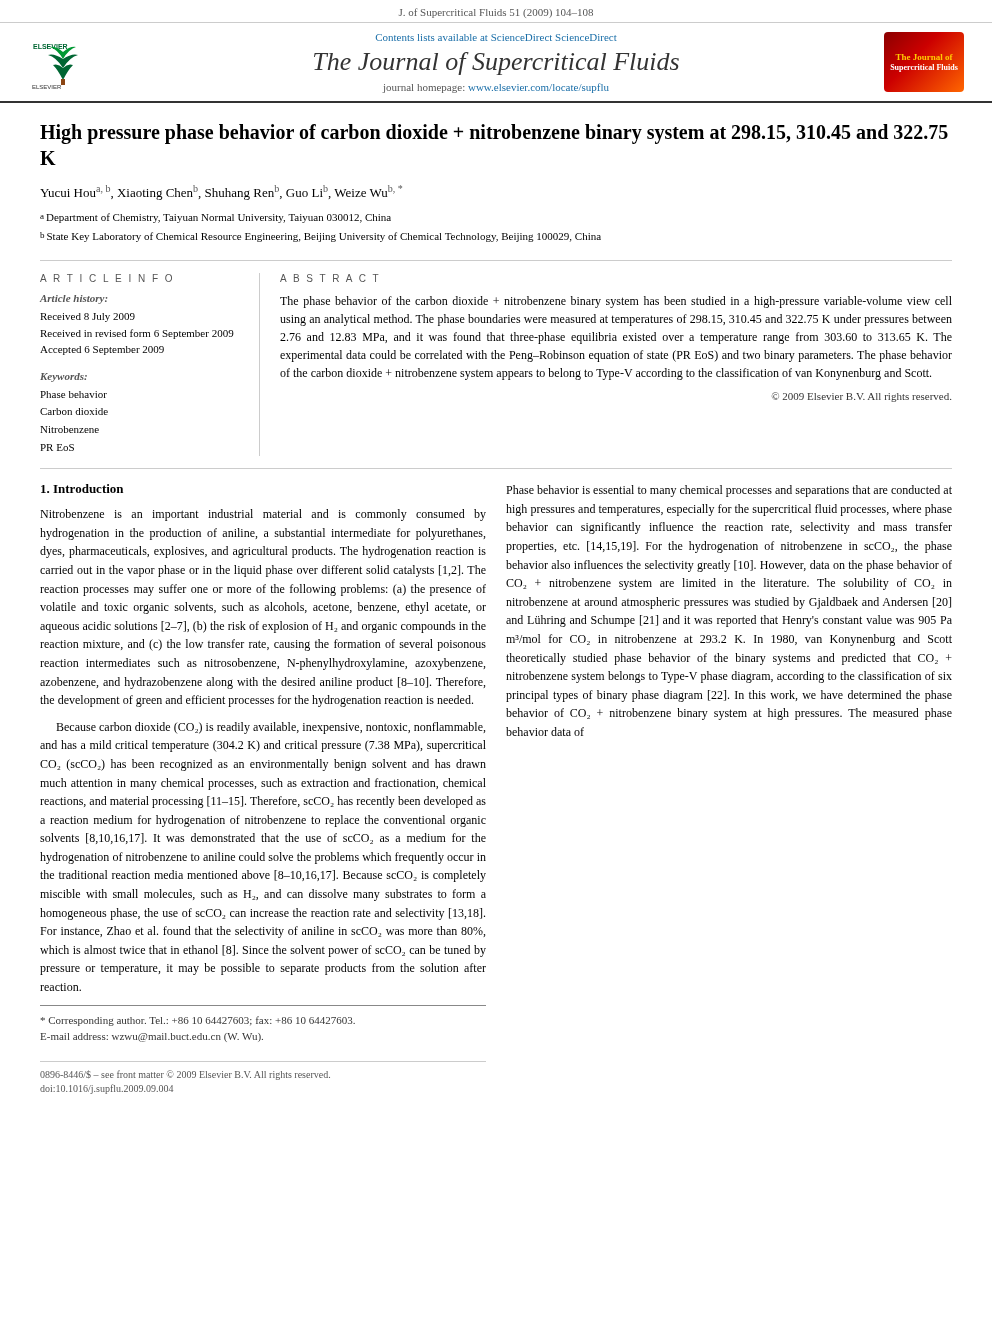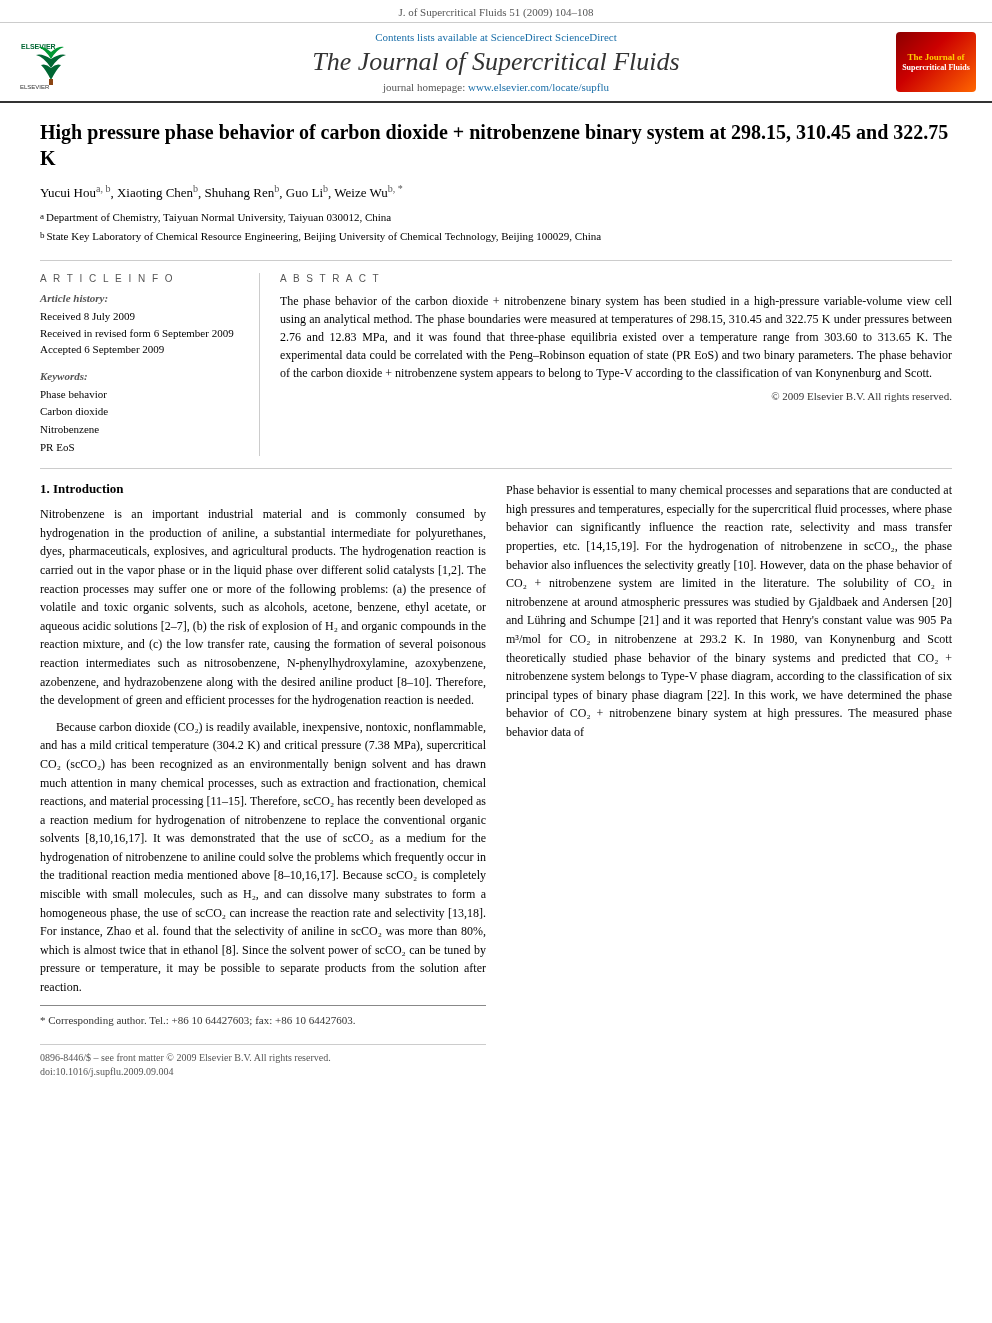--- a/index.html
+++ b/index.html
@@ -24,21 +24,21 @@
       color: #555;
       padding: 6px 0 4px;
       border-bottom: 1px solid #ccc;
     }
 
     
     .journal-banner {
       display: flex;
       align-items: center;
       justify-content: space-between;
-      padding: 8px 16px;
+      padding: 8px 28px;
       border-bottom: 2px solid #333;
     }
 
     .banner-left {
       display: flex;
       align-items: center;
     }
 
     .elsevier-logo {
       width: 70px;
@@ -399,20 +399,21 @@
 
       <div class="body-left">
         <div class="section-heading">1.  Introduction</div>
         <div class="body-text">
           <p>Nitrobenzene is an important industrial material and is commonly consumed by hydrogenation in the production of aniline, a substantial intermediate for polyurethanes, dyes, pharmaceuticals, explosives, and agricultural products. The hydrogenation reaction is carried out in the vapor phase or in the liquid phase over different solid catalysts [1,2]. The reaction processes may suffer one or more of the following problems: (a) the presence of volatile and toxic organic solvents, such as alcohols, acetone, benzene, ethyl acetate, or aqueous acidic solutions [2–7], (b) the risk of explosion of H₂ and organic compounds in the reaction mixture, and (c) the low transfer rate, causing the formation of several poisonous reaction intermediates such as nitrosobenzene, N-phenylhydroxylamine, azoxybenzene, azobenzene, and hydrazobenzene along with the desired aniline product [8–10]. Therefore, the development of green and efficient processes for the hydrogenation reaction is needed.</p>
           <p>Because carbon dioxide (CO₂) is readily available, inexpensive, nontoxic, nonflammable, and has a mild critical temperature (304.2 K) and critical pressure (7.38 MPa), supercritical CO₂ (scCO₂) has been recognized as an environmentally benign solvent and has drawn much attention in many chemical processes, such as extraction and fractionation, chemical reactions, and material processing [11–15]. Therefore, scCO₂ has recently been developed as a reaction medium for hydrogenation of nitrobenzene to replace the conventional organic solvents [8,10,16,17]. It was demonstrated that the use of scCO₂ as a medium for the hydrogenation of nitrobenzene to aniline could solve the problems which frequently occur in the traditional reaction media mentioned above [8–10,16,17]. Because scCO₂ is completely miscible with small molecules, such as H₂, and can dissolve many substrates to form a homogeneous phase, the use of scCO₂ can increase the reaction rate and selectivity [13,18]. For instance, Zhao et al. found that the selectivity of aniline in scCO₂ was more than 80%, which is almost twice that in ethanol [8]. Since the solvent power of scCO₂ can be tuned by pressure or temperature, it may be possible to separate products from the solution after reaction.</p>
         </div>
 
         <div class="footnote-area">
           <div>* Corresponding author. Tel.: +86 10 64427603; fax: +86 10 64427603.</div>
+          <div>E-mail address: wzwu@mail.buct.edu.cn (W. Wu).</div>
         </div>
 
         <div class="bottom-footer">
           <div class="bottom-footer-left">
             <div>0896-8446/$ – see front matter © 2009 Elsevier B.V. All rights reserved.</div>
             <div>doi:10.1016/j.supflu.2009.09.004</div>
           </div>
         </div>
       </div>
 

